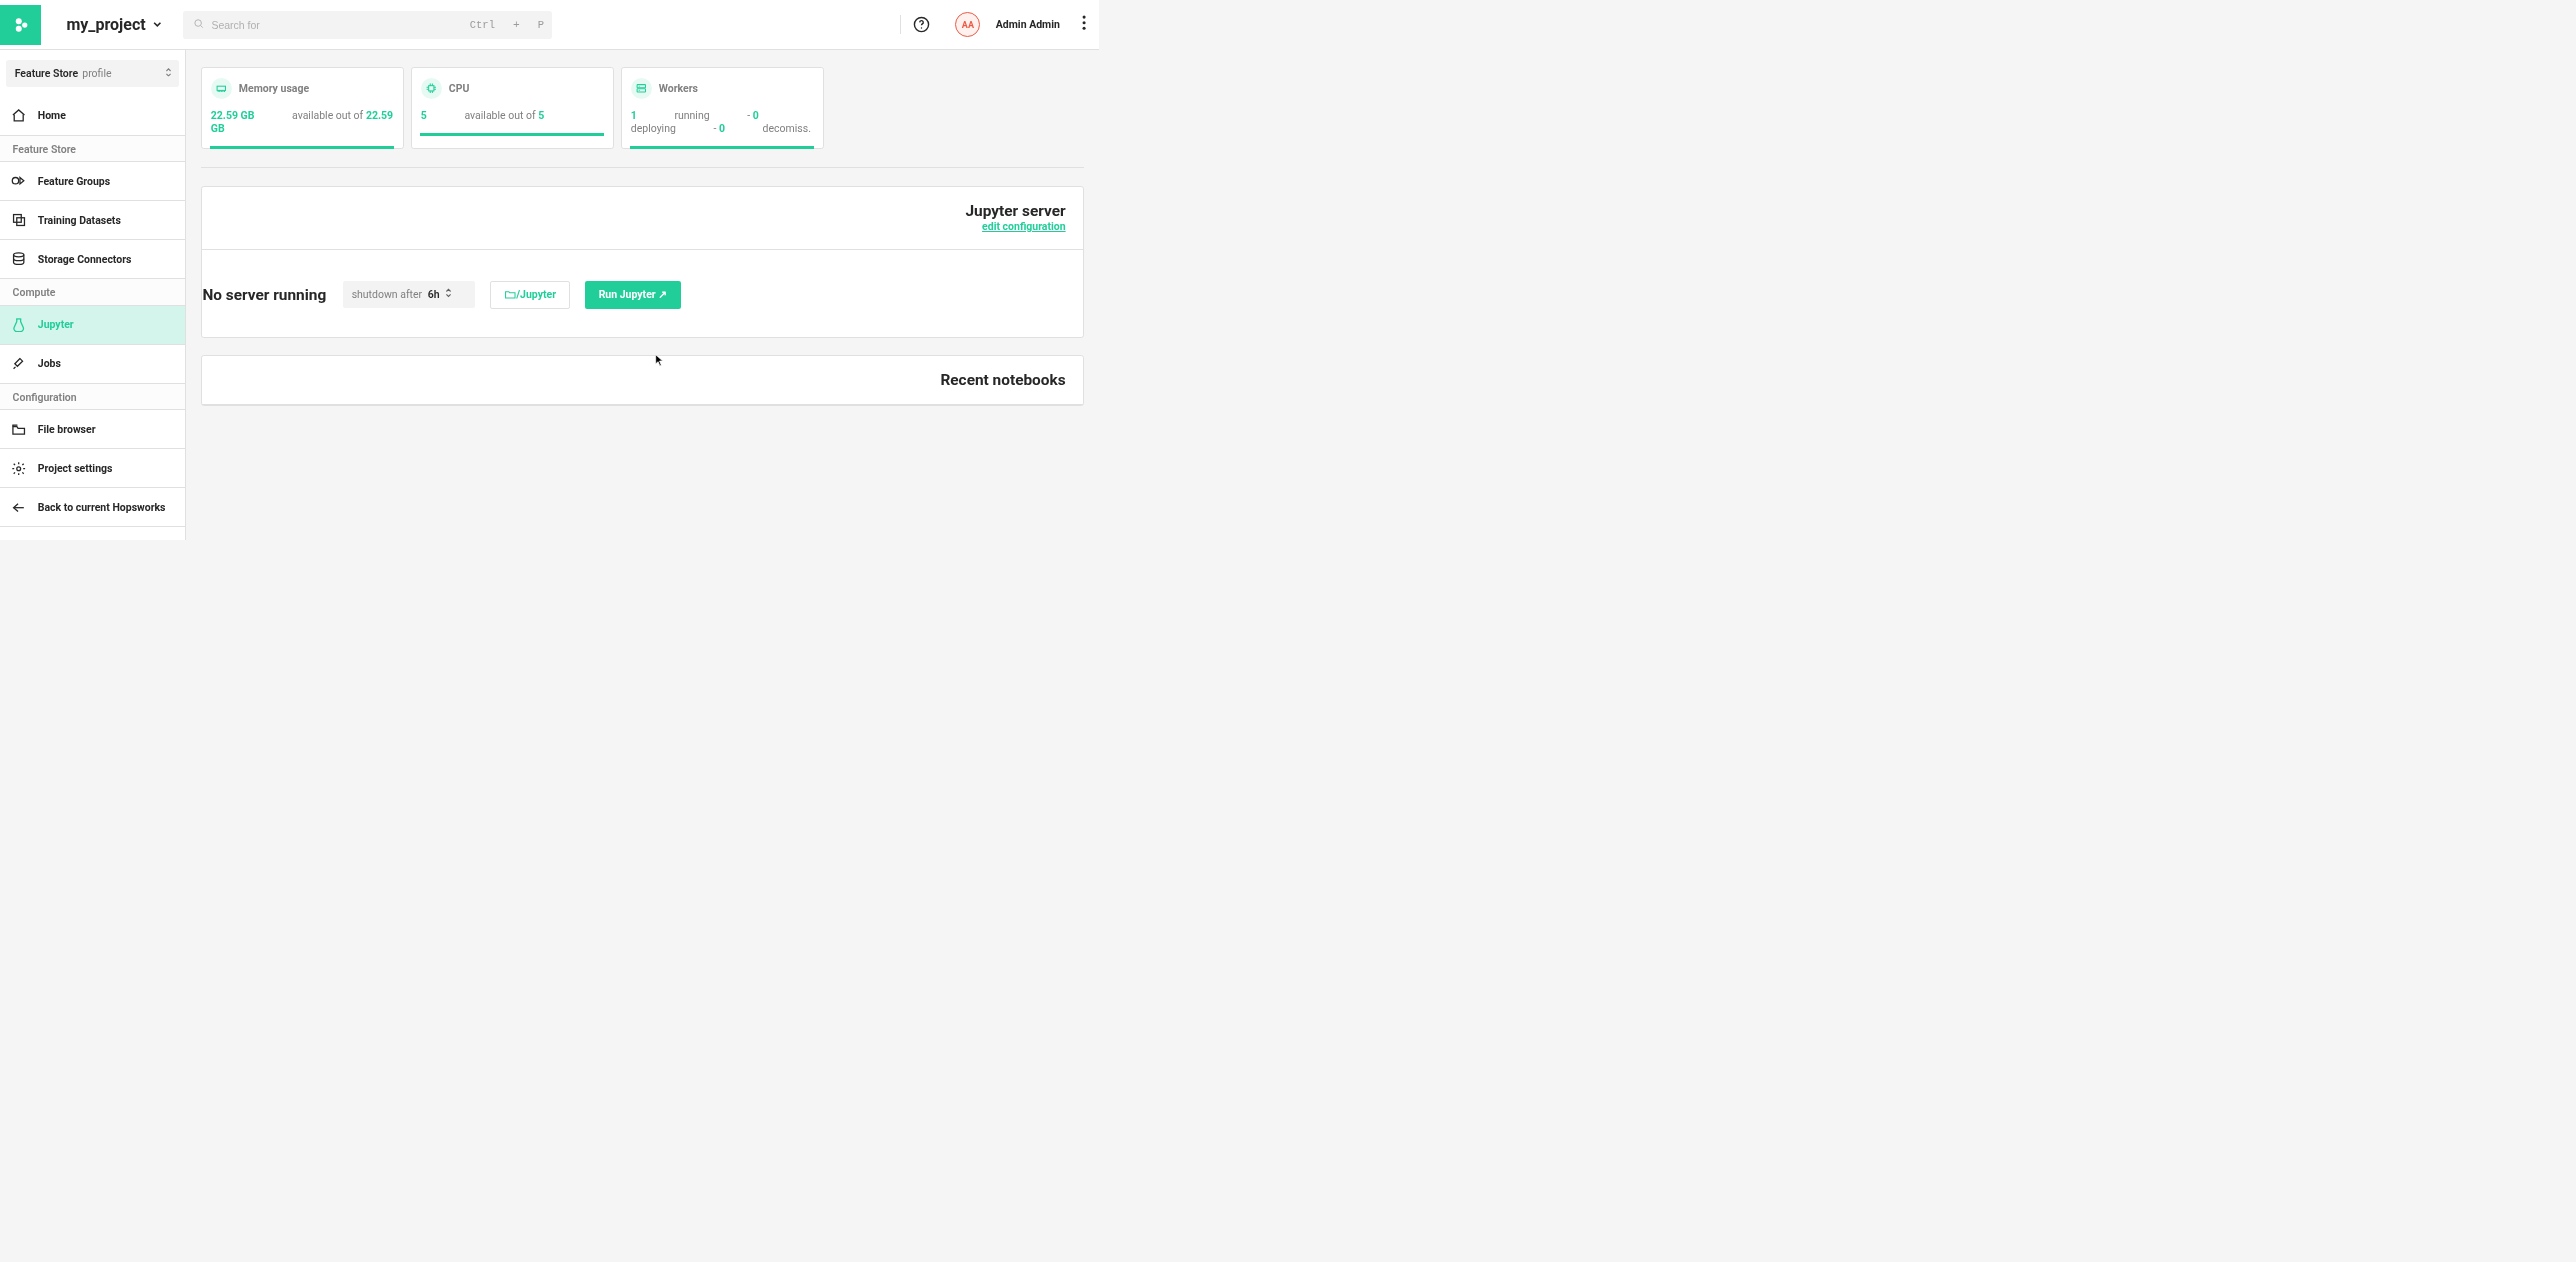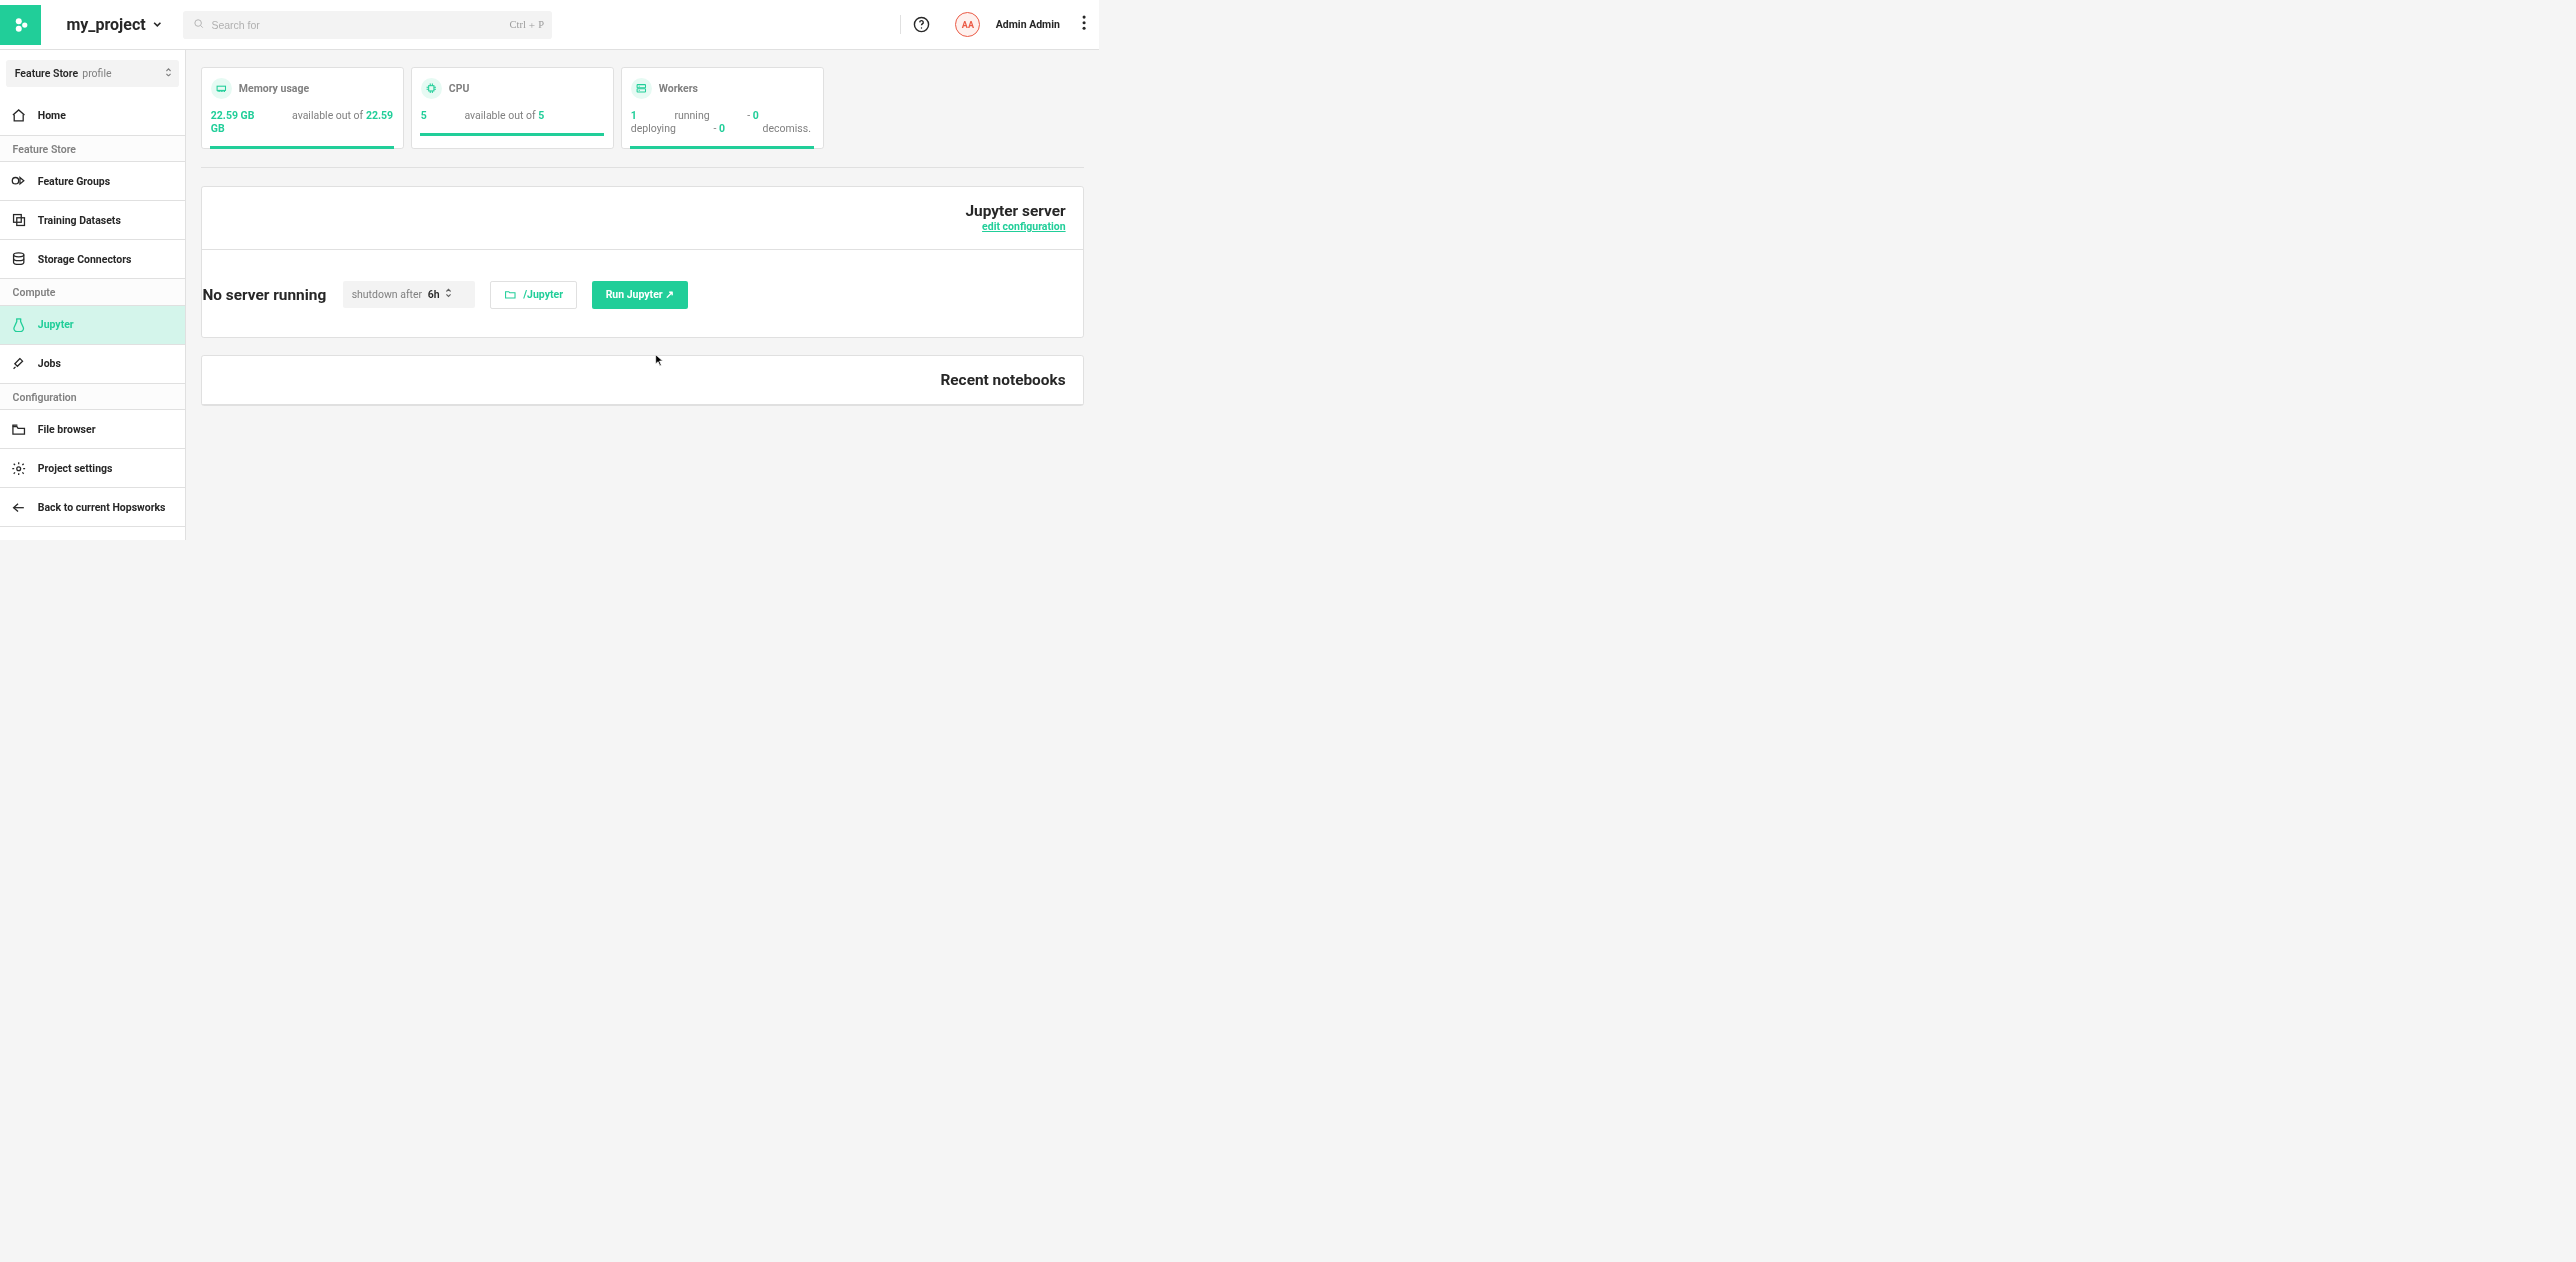--- a/index.html
+++ b/index.html
@@ -63,23 +63,23 @@
     font-size: 10.5px;
     color: var(--text);
   }
   .search::placeholder { color: #b0b0b0; }
   .search-icon {
     position: absolute; left: 9.8px; top: 50%; transform: translateY(-50%);
     color: #b0b0b0;
   }
   .shortcut {
     position: absolute; right: 8.4px; top: 50%; transform: translateY(-50%);
-    display: flex; align-items: center; gap: 3px;
+    display: flex; align-items: center; gap: 18px;
     color: #9b9b9b;
-    font-family: Liberation Serif, serif;
+    font-family: Liberation Mono, monospace;
     font-size: 10.5px;
   }
   .shortcut .plus { font-size: 11.2px; font-weight: 400; }
   .topbar-spacer { flex: 1; }
   .topbar-divider { width: 0.7px; height: 19.6px; background: var(--border); }
   .help-btn {
     width: 25px; height: 25px; display: flex; align-items: center; justify-content: center;
     cursor: pointer;
   }
   .avatar {
@@ -201,21 +201,21 @@
   .controls-row { display: flex; align-items: center; gap: 15.4px; }
   .shutdown-select {
     background: #f3f3f3; border-radius: 2.1px;
     padding: 7px 22.4px 7px 8.4px;
     display: flex; align-items: center; gap: 5.6px;
     position: relative; cursor: pointer;
   }
   .shutdown-select .lbl { color: var(--text-muted2); }
   .shutdown-select .val { font-weight: 600; }
   .btn {
-    display: inline-flex; align-items: center; gap: 7px;
+    display: inline-flex; align-items: center; 
     height: 28px; padding: 0 12.6px;
     border-radius: 2.1px;
     font-weight: 700; font-size: 10.5px;
     cursor: pointer;
     border: 0.7px solid transparent;
   }
   .btn-outline {
     background: #fff;
     color: var(--green);
     border-color: var(--border);

